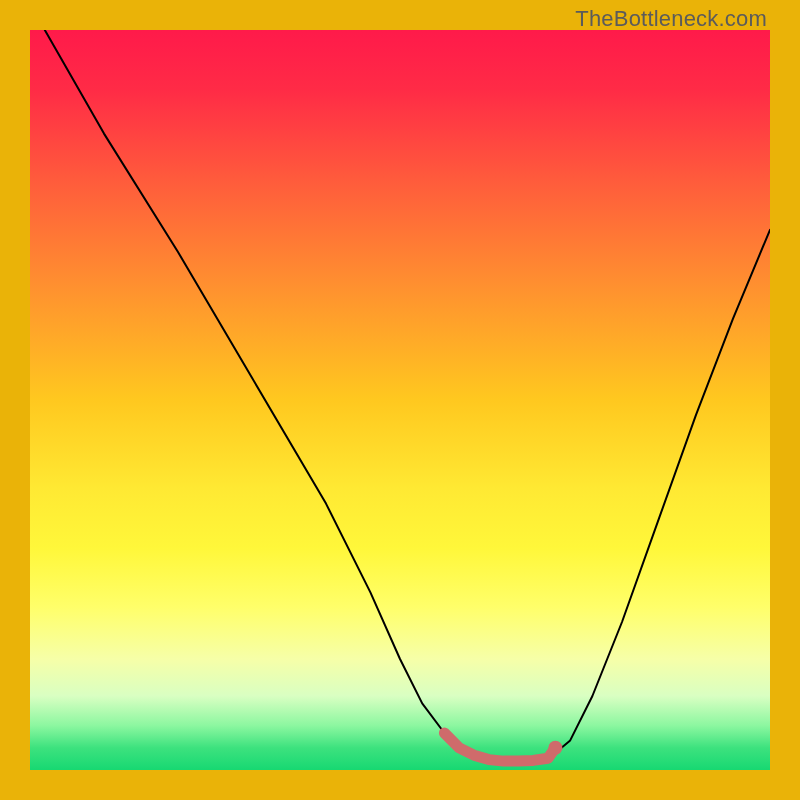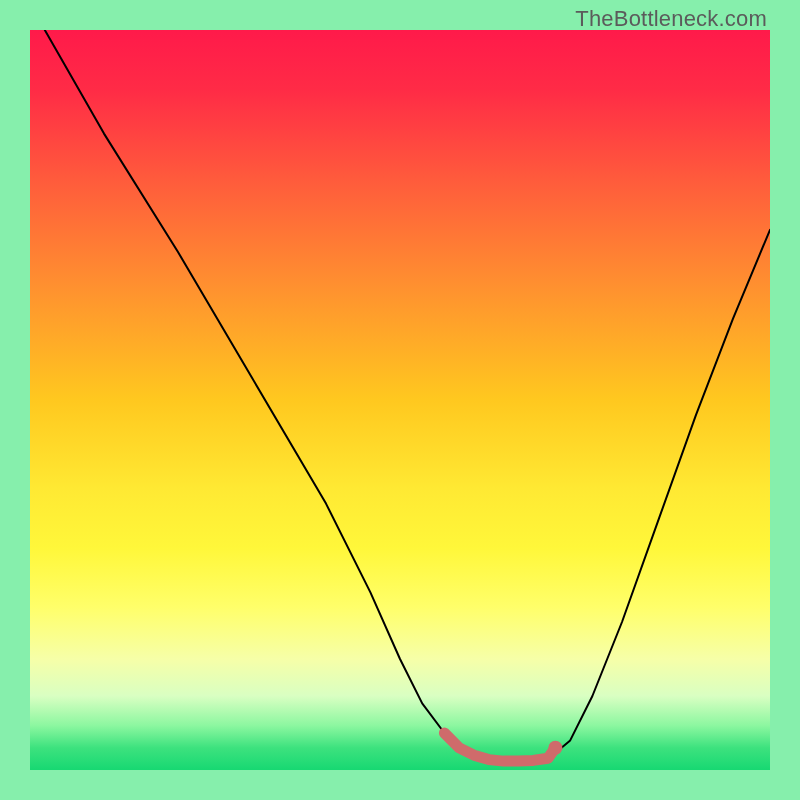--- a/index.html
+++ b/index.html
@@ -1,16 +1,16 @@
 <!DOCTYPE html>
 <html><head>
 <meta charset="utf-8">
 <style>
   html,body{margin:0;padding:0;width:800px;height:800px;background:#000;overflow:hidden;font-family:Arial,Helvetica,sans-serif}
-  .stage{position:relative;width:800px;height:800px;background:#86efac}
+  .stage{position:relative;width:800px;height:800px;background:#eab308}
   .plot{position:absolute;left:30px;top:30px;width:740px;height:740px;overflow:hidden}
   .gradient{position:absolute;inset:0;
     background:linear-gradient(to bottom,
       #ff1a4a 0%,
       #ff2b46 8%,
       #ff5a3c 20%,
       #ff8e30 34%,
       #ffc81f 50%,
       #ffe933 62%,
       #fff73a 70%,

